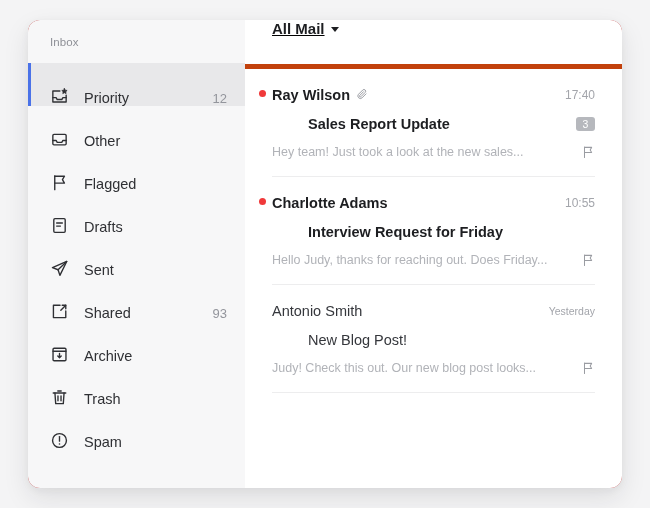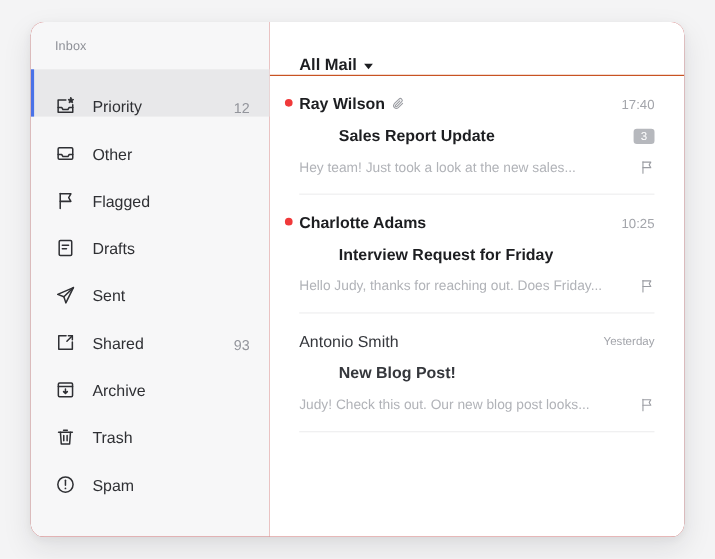--- a/index.html
+++ b/index.html
@@ -101,24 +101,25 @@
     background: #ffffff;
     display: flex;
     flex-direction: column;
     min-width: 0;
   }
 
   .list-header {
     height: 49px;
     flex: 0 0 49px;
     display: flex;
-    align-items: flex-end;
+    align-items: flex-start;
     padding: 0 27px;
     box-sizing: border-box;
-    border-bottom: 1px solid #c2410c;
+    border-bottom: 5px solid #c2410c;
+    text-decoration: underline;
   }
 
   .filter-btn {
     display: inline-flex;
     align-items: center;
     gap: 6px;
     cursor: pointer;
     background: none;
     border: none;
     padding: 0;
@@ -203,21 +204,21 @@
 
   .subject {
     font-size: 14.5px;
     color: #1d1e21;
     font-weight: 700;
     white-space: nowrap;
     overflow: hidden;
     margin-left: 36px;
   }
 
-  .subject.read { font-weight: 700; color: #35373c; }
+  .subject.read { font-weight: 400; color: #35373c; }
 
   .count-badge {
     margin-left: auto;
     background: #b6b8bd;
     color: #ffffff;
     font-size: 10.5px;
     min-width: 19px;
     height: 14px;
     line-height: 14px;
     text-align: center;
@@ -387,21 +388,21 @@
                 <path d="M5 17.8V3"></path>
                 <path d="M5 3.4h10.2l-2.1 3.6 2.1 3.6H5"></path>
               </svg>
             </button>
           </div>
         </div>
         <div class="mail-row">
           <div class="mail-line1">
             <span class="unread-dot"></span>
             <span class="sender">Charlotte Adams</span>
-            <span class="time">10:25</span>
+            <span class="time">10:55</span>
           </div>
           <div class="mail-line2">
             <span class="subject">Interview Request for Friday</span>
           </div>
           <div class="mail-line3">
             <span class="preview">Hello Judy, thanks for reaching out. Does Friday...</span>
             <button class="flag-btn">
               <svg width="14" height="14" viewBox="0 0 20 20" fill="none" stroke="currentColor" stroke-width="1.45" stroke-linecap="round" stroke-linejoin="round">
                 <path d="M5 17.8V3"></path>
                 <path d="M5 3.4h10.2l-2.1 3.6 2.1 3.6H5"></path>

